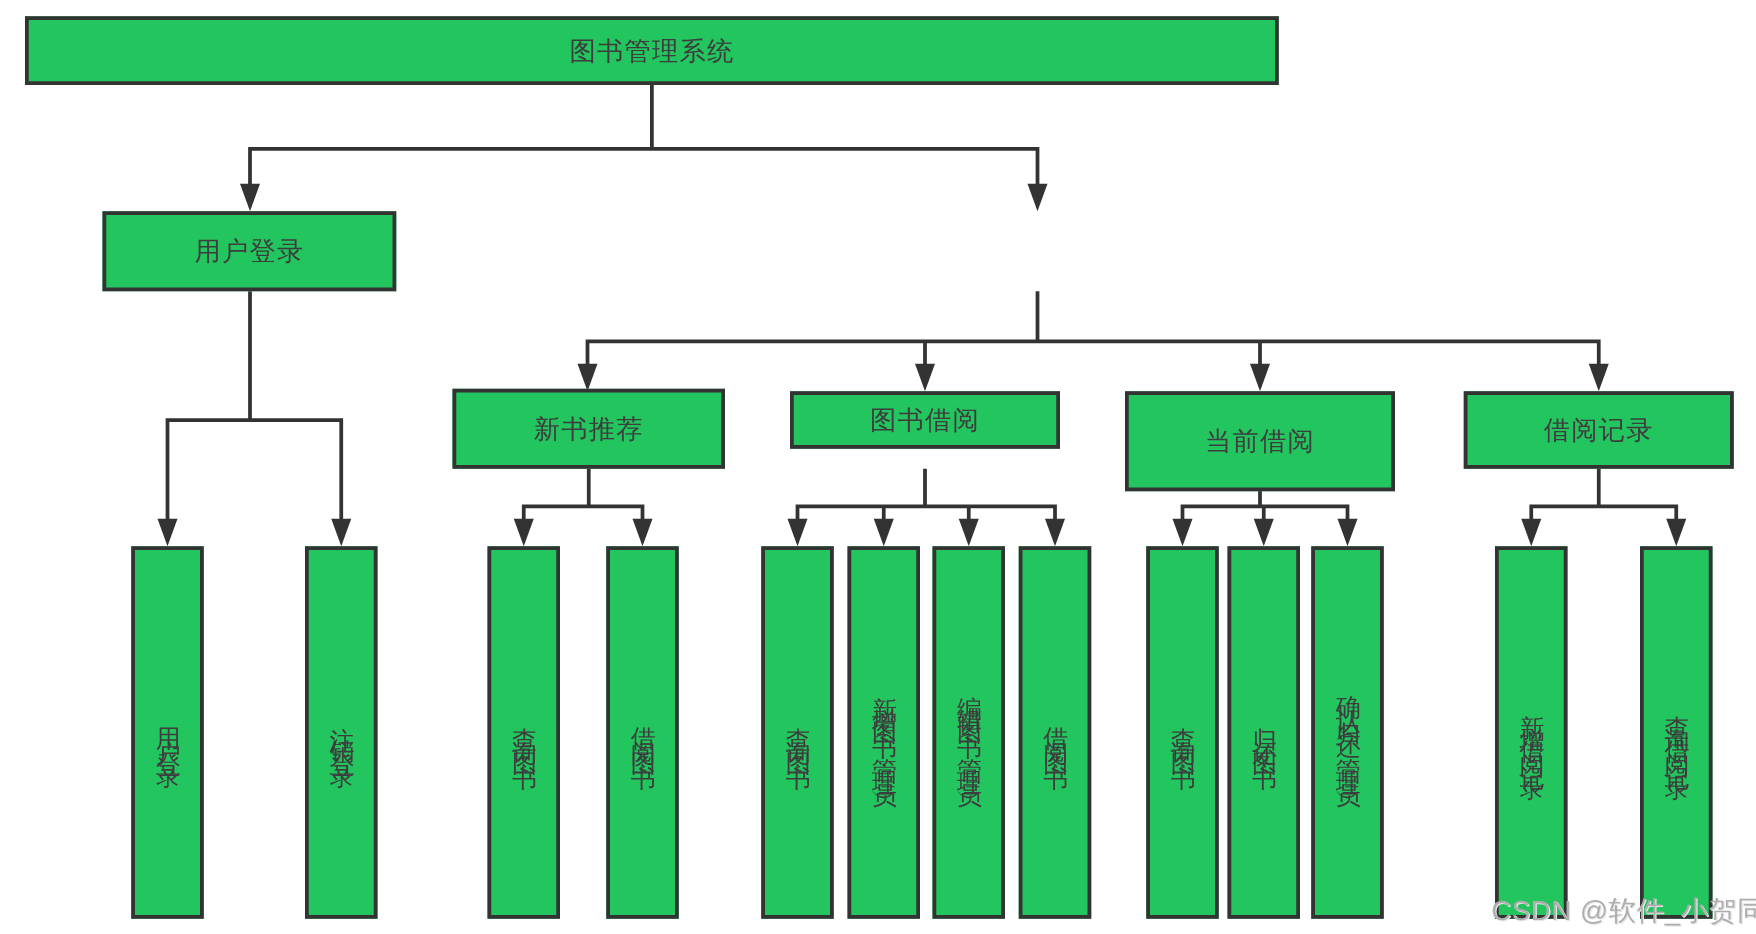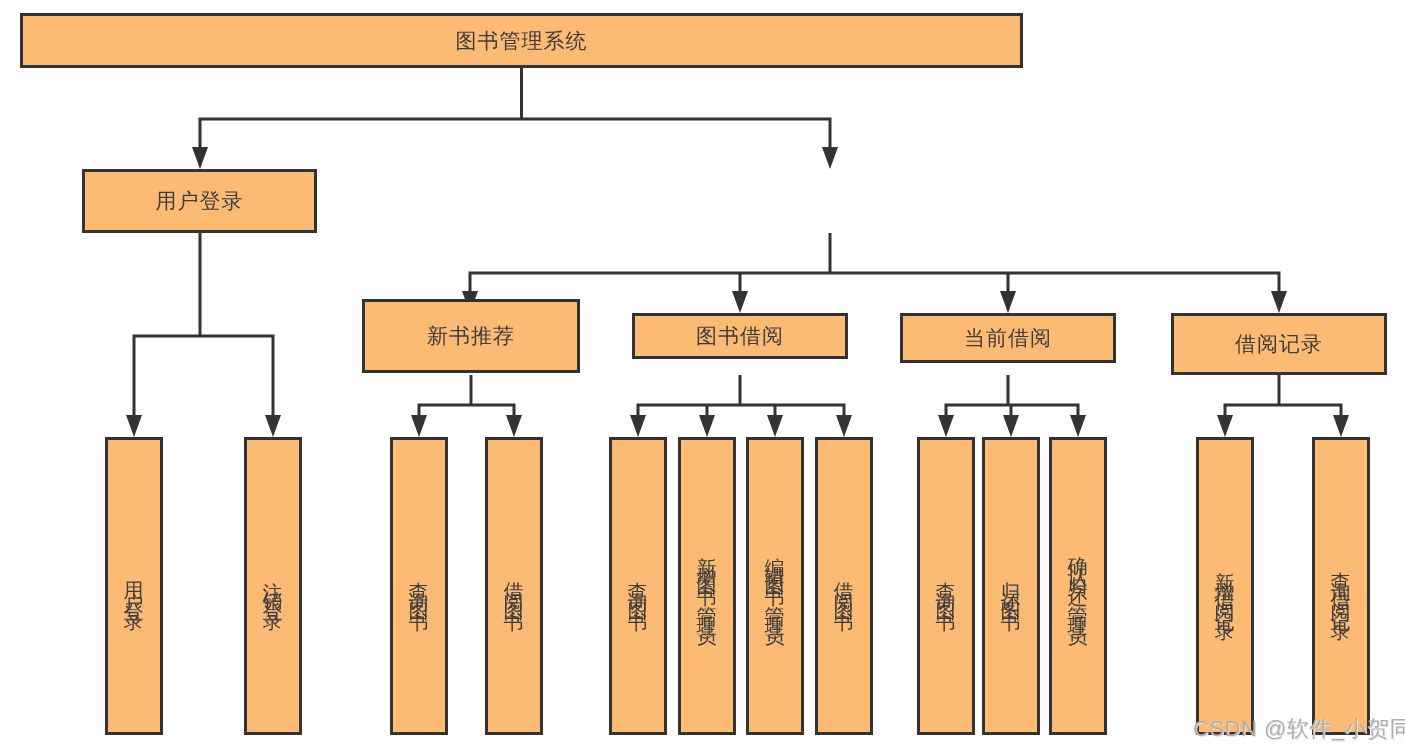--- a/index.html
+++ b/index.html
@@ -16,21 +16,21 @@
   }
   .connectors{
     position:absolute;
     left:0;top:0;
     width:1405px;height:747px;
   }
   .node{
     position:absolute;
     box-sizing:border-box;
     border:3px solid #333333;
-    background:#fdba74;
+    background:#22c55e;
     display:flex;
     align-items:center;
     justify-content:center;
     color:#3d3d3d;
     font-size:21px;
     font-weight:500;
     letter-spacing:1px;
     text-align:center;
   }
   .hnode{ }
@@ -111,27 +111,27 @@
   </svg>
 
   <div class="node hnode" style="left:20px;top:13px;width:1003px;height:55px;">
     <span>图书管理系统</span>
   </div>
 
   <div class="node hnode" style="left:82px;top:169px;width:235px;height:64px;">
     <span>用户登录</span>
   </div>
 
-  <div class="node hnode" style="left:362px;top:299px;width:218px;height:74px;">
+  <div class="node hnode" style="left:362px;top:311px;width:218px;height:64px;">
     <span>新书推荐</span>
   </div>
   <div class="node hnode" style="left:632px;top:313px;width:216px;height:46px;">
     <span>图书借阅</span>
   </div>
-  <div class="node hnode" style="left:900px;top:313px;width:216px;height:50px;">
+  <div class="node hnode" style="left:900px;top:313px;width:216px;height:80px;">
     <span>当前借阅</span>
   </div>
   <div class="node hnode" style="left:1171px;top:313px;width:216px;height:62px;justify-content:center;">
     <span>借阅记录</span>
   </div>
 
   <div class="node vnode" style="left:105px;">
     <span class="vtext">用户登录</span>
   </div>
   <div class="node vnode" style="left:244px;">

